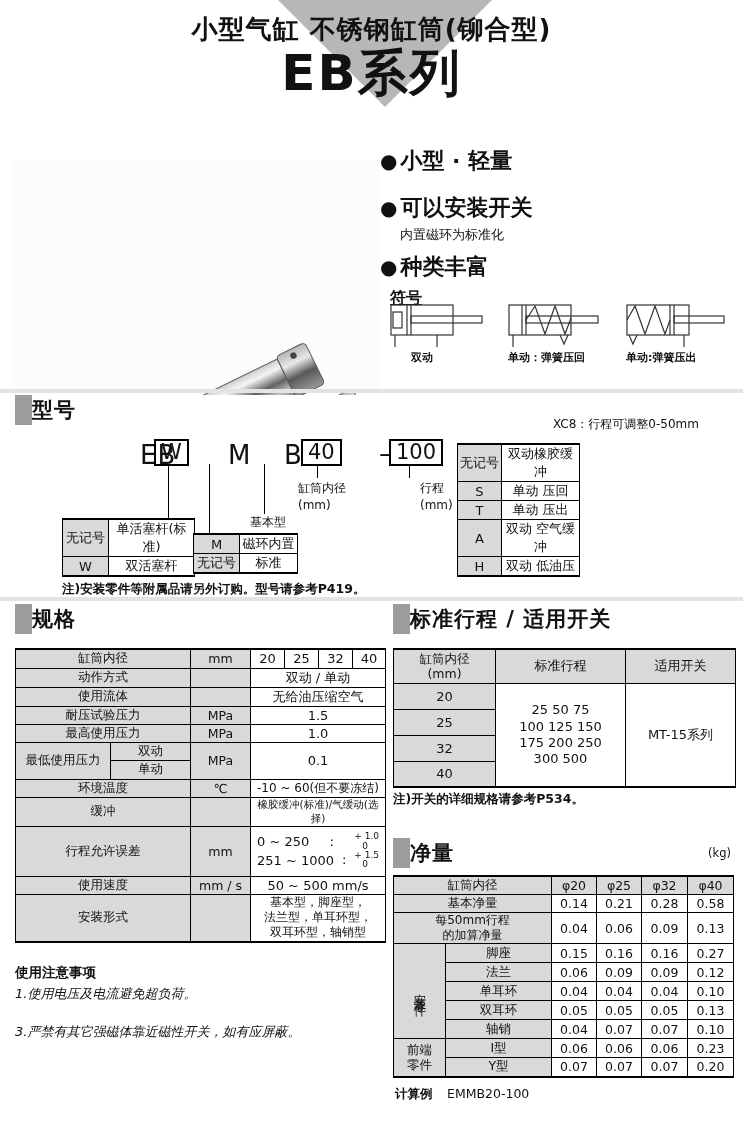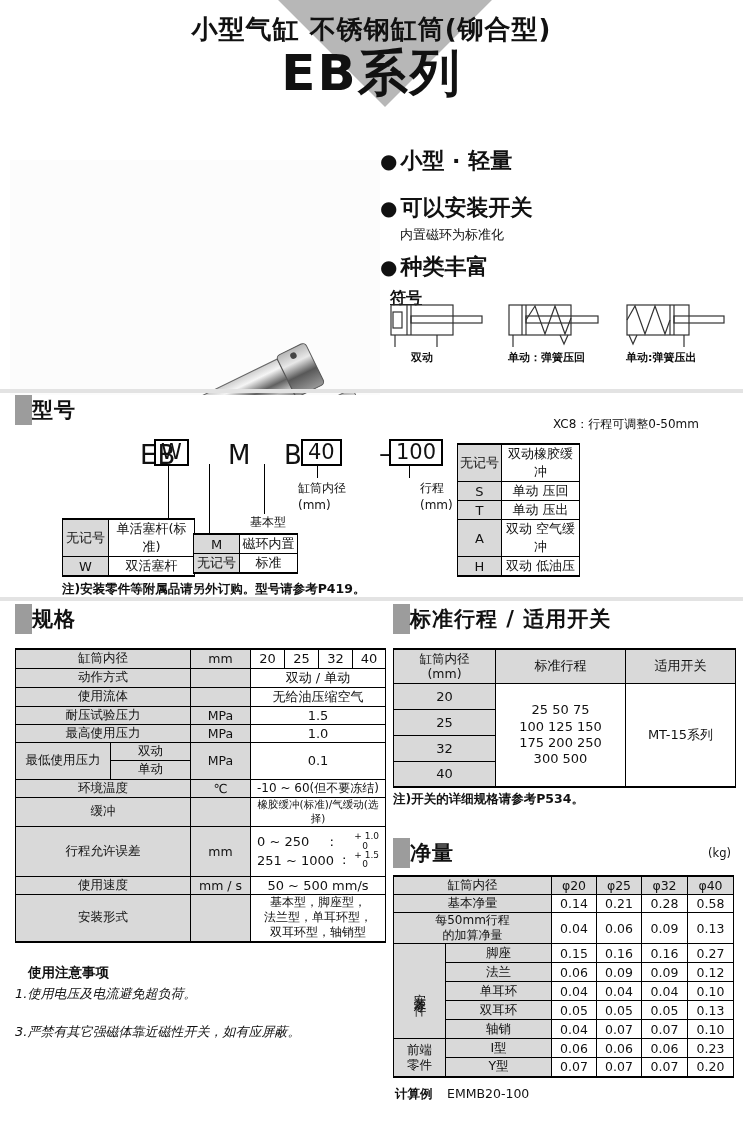--- a/index.html
+++ b/index.html
@@ -52,21 +52,21 @@
   .mlet { position:absolute; font-size:26px; letter-spacing:1px;margin-left:27px; }
   .mbox { position:absolute; border:2px solid #000; font-size:21px; height:27px; line-height:23px; padding:0 5px; text-align:center; }
   .vline { position:absolute; width:1px; background:#000; }
   .cap2 { position:absolute; font-size:12px; line-height:1.45; }
   .small-note { position:absolute; font-size:12.5px; }
   .tol-line { display:flex; align-items:center; justify-content:space-between; padding:0 6px; font-size:13px; }
   .tol-stack { display:inline-flex; flex-direction:column; align-items:flex-start; font-size:9px; line-height:1.05; font-style:normal; }
   .tol-stack i { font-style:normal; }
   .vert { writing-mode:vertical-lr; text-orientation:upright; letter-spacing:4px; font-size:12.5px; }
 
-  .notes-title { position:absolute; font-size:13.5px; font-weight:bold;margin-left:13px; }
+  .notes-title { position:absolute; font-size:13.5px; font-weight:bold; }
   .note-line { position:absolute; font-size:13px;font-style:italic; }
   .kg { position:absolute; font-size:11.5px; }
 </style>
 </head>
 <body>
 
 <div class="page">
 
   <div class="diamond"></div>
   <div class="title-sub">小型气缸 不锈钢缸筒(铆合型)</div>

